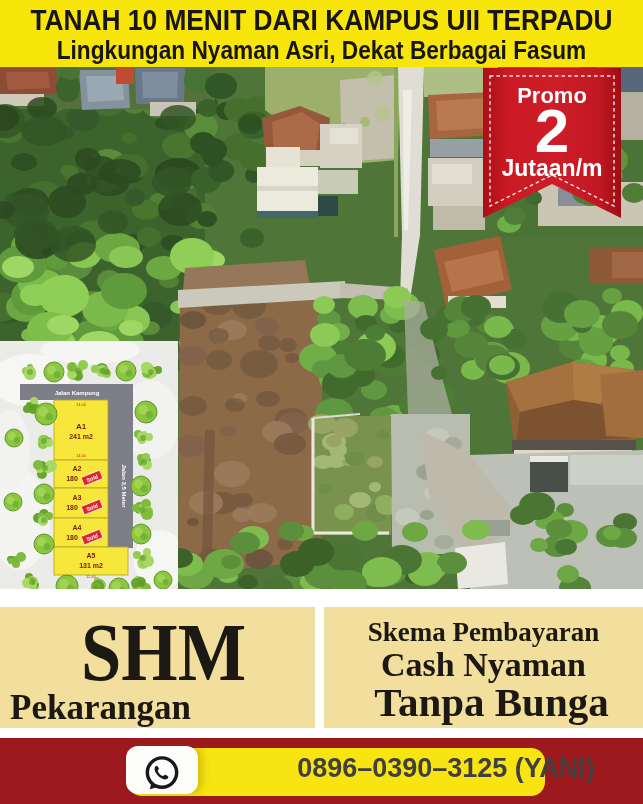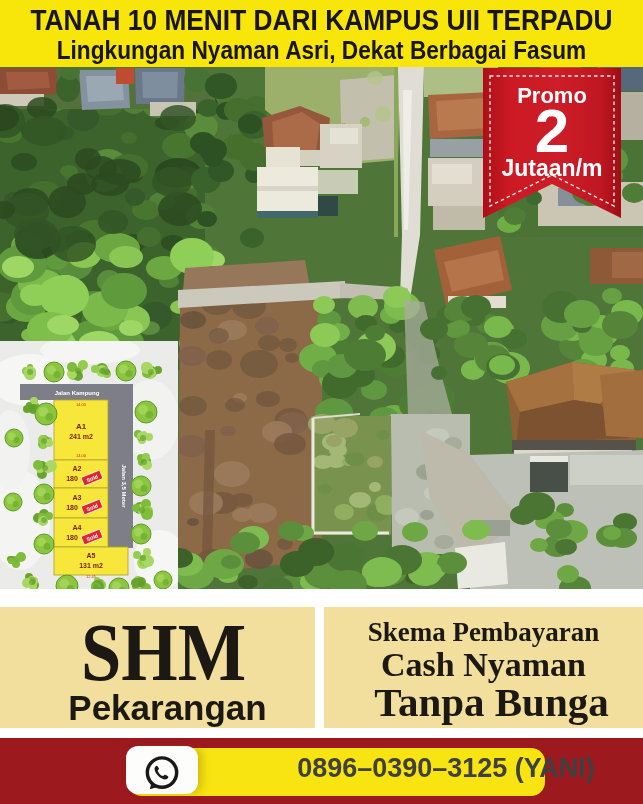--- a/index.html
+++ b/index.html
@@ -823,21 +823,21 @@
       </g>
     </g>
 </svg>
 
 <div class="abs" style="left:0;top:589px;width:643px;height:149px;background:#ffffff;"></div>
 
 <div class="abs" style="left:0;top:607px;width:315px;height:121px;background:#f2df9d;"></div>
 
 <div class="abs" style="left:0;top:612px;left:6px;width:315px;text-align:center;font-family:'Liberation Serif',serif;font-weight:bold;font-size:82px;line-height:82px;color:#1c1814;transform:scaleX(0.884);transform-origin:157.5px 0;">SHM</div>
 
-<div class="abs" style="left:10px;top:690px;width:315px;text-align:center;font-family:Liberation Sans, sans-serif;font-weight:bold;font-size:35px;line-height:35px;color:#1c1814;">Pekarangan</div>
+<div class="abs" style="left:10px;top:690px;width:315px;font-family:Liberation Serif, serif;font-weight:bold;font-size:35px;line-height:35px;color:#1c1814;">Pekarangan</div>
 
 <div class="abs" style="left:324px;top:607px;width:319px;height:121px;background:#f2df9d;"></div>
 
 <div class="abs" style="left:324px;top:619px;width:319px;text-align:center;font-family:'Liberation Serif',serif;font-weight:bold;font-size:27px;line-height:27px;color:#1c1814;">Skema Pembayaran</div>
 
 <div class="abs" style="left:324px;top:648px;width:319px;text-align:center;font-family:'Liberation Serif',serif;font-weight:bold;font-size:34px;line-height:33px;color:#1c1814;">Cash Nyaman</div>
 
 <div class="abs" style="left:332px;top:682px;width:319px;text-align:center;font-family:'Liberation Serif',serif;font-weight:bold;font-size:41px;line-height:40px;color:#1c1814;">Tanpa Bunga</div>
 
 <div class="abs" style="left:0;top:738px;width:643px;height:66px;background:#9c191e;"></div>

